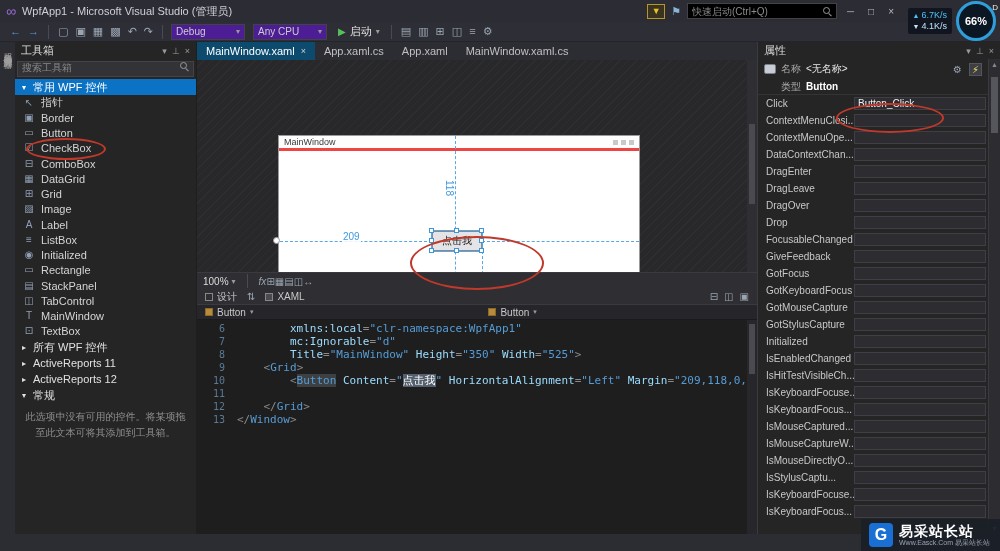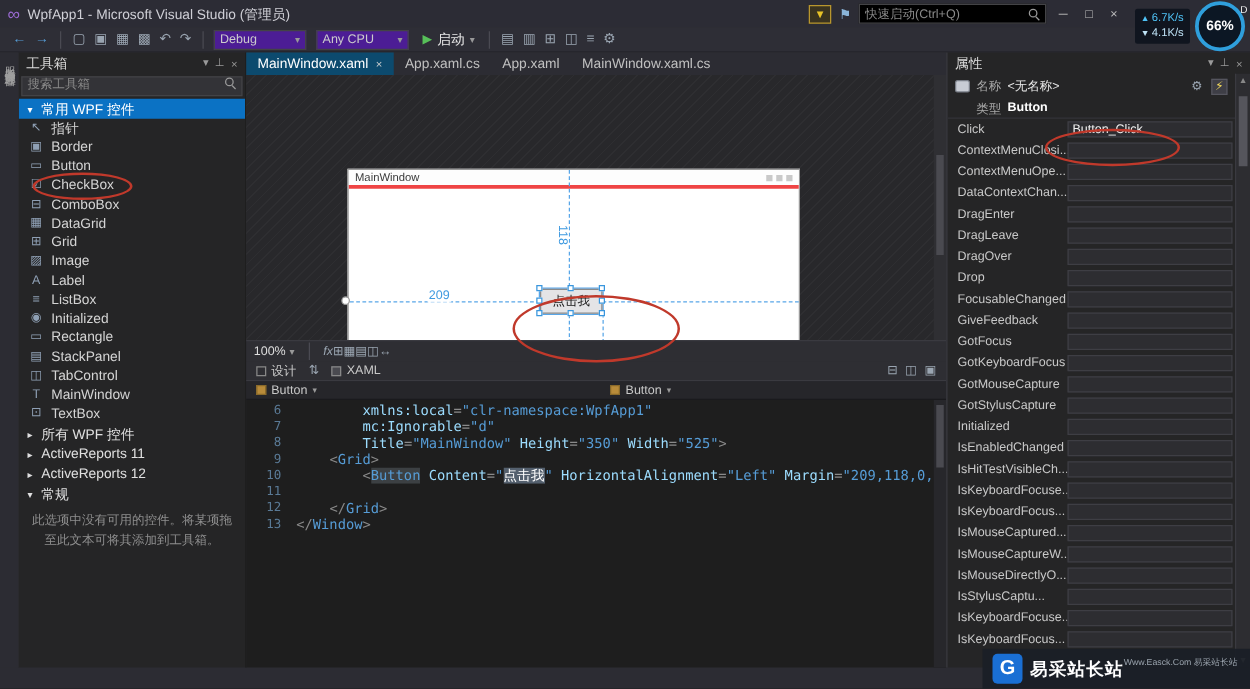--- a/index.html
+++ b/index.html
@@ -143,21 +143,21 @@
   .props-vscroll .thumb{position:absolute;left:2px;right:2px;top:18px;height:56px;background:#55555c}
   .sb-arrow{position:absolute;left:0;right:0;text-align:center;color:#888;font-size:7px}
 
   
   .ellipse{position:absolute;border:2px solid #c0392b;border-radius:50%;z-index:60;pointer-events:none}
   .e1{left:26px;top:138px;width:80px;height:22px}
   .e2{left:410px;top:236px;width:134px;height:54px}
   .e3{left:836px;top:103px;width:108px;height:30px}
   .watermark{position:absolute;right:0;bottom:0;display:flex;align-items:center;gap:6px;background:rgba(26,30,38,0.92);padding:4px 10px 4px 8px;z-index:90}
   .wm-logo{width:24px;height:24px;background:#1a6fd4;border-radius:4px;color:#fff;font-weight:bold;font-size:16px;display:flex;align-items:center;justify-content:center}
-  .wm-col{display:flex;flex-direction:row}
+  .wm-col{display:flex;flex-direction:column}
   .wm-text{color:#fff;font-size:14px;font-weight:bold;letter-spacing:1px;line-height:16px}
   .wm-sub{color:#9aa3ad;font-size:7px;line-height:8px}
 </style>
 </head>
 <body>
 
 <div class="app">
 
   <div class="titlebar">
     <span class="vs-logo">∞</span>

